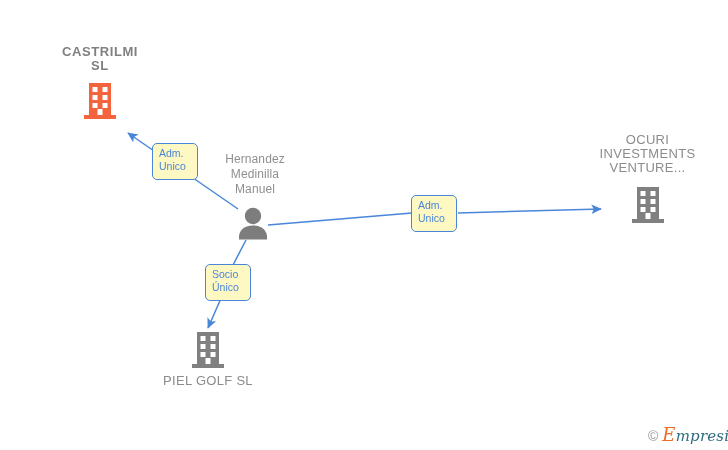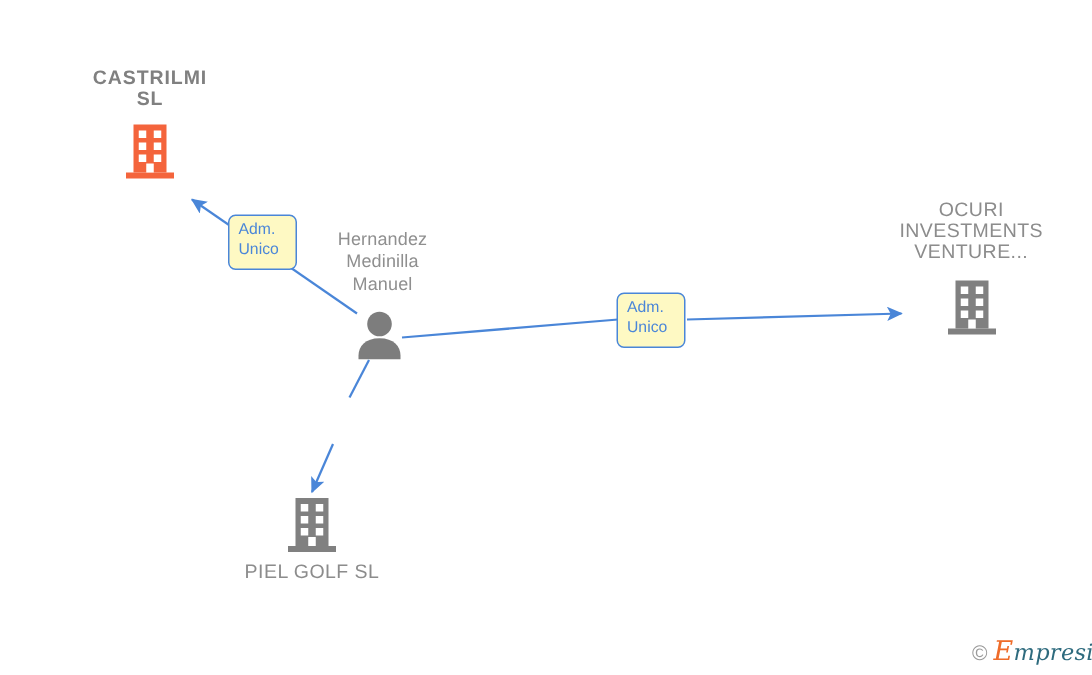--- a/index.html
+++ b/index.html
@@ -172,19 +172,21 @@
     </svg>
     <div class="node-label" style="left:0; top:44px; width:120px;">PIEL GOLF SL</div>
   </div>
 
   <div class="badge" style="left:152px; top:143px; width:46px; height:37px;">Adm.
 Unico</div>
 
   <div class="badge" style="left:411px; top:195px; width:46px; height:37px;">Adm.
 Unico</div>
 
+  <div class="badge" style="left:205px; top:264px; width:46px; height:37px;">Socio
+Único</div>
 
   <div class="watermark">
     <span class="wm-c">©</span>
     <span class="wm-text"><span class="wm-e">E</span><span>mpresia</span></span>
   </div>
 
 </div>
 
 </body></html>

